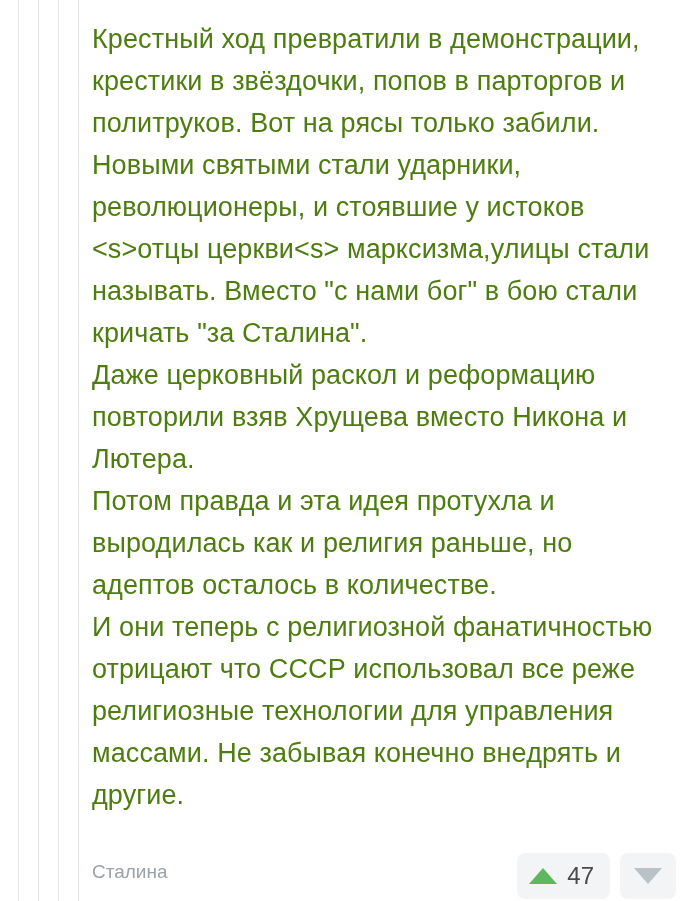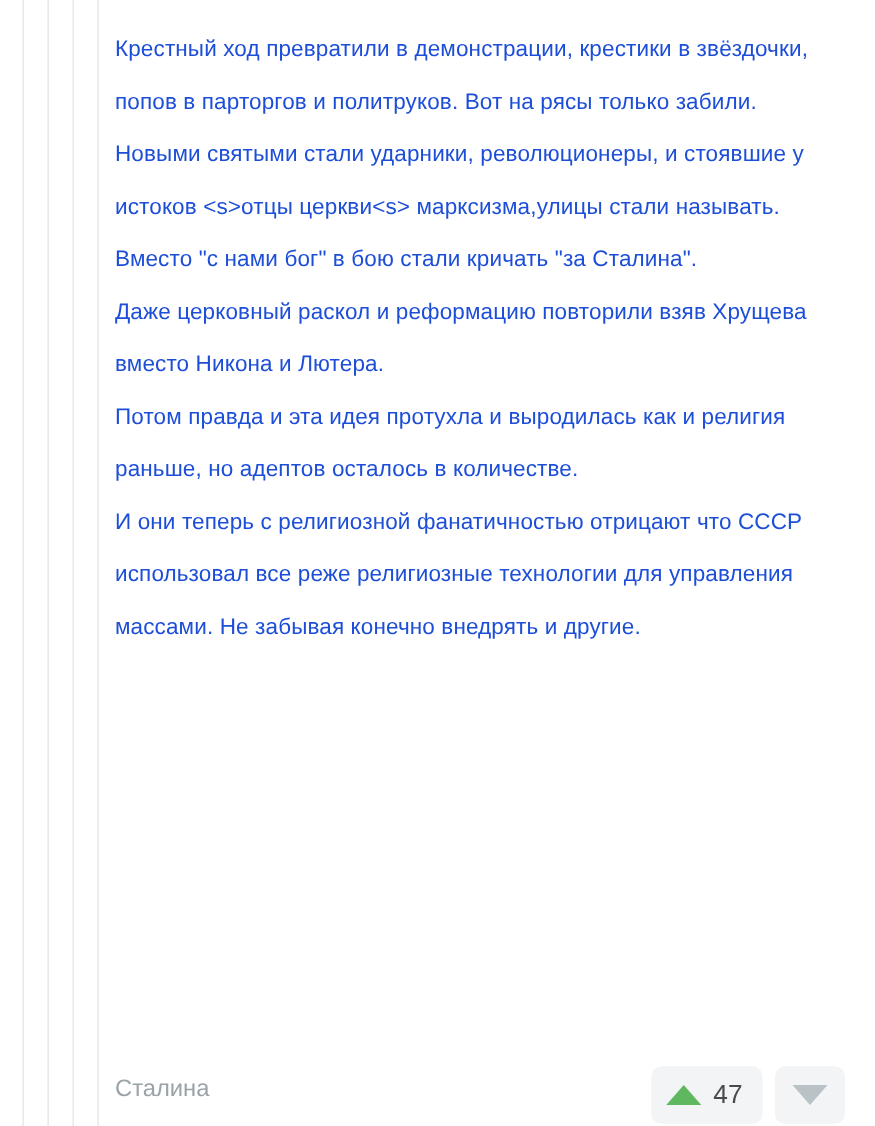--- a/index.html
+++ b/index.html
@@ -40,23 +40,23 @@
   .thread-line.l3 { left: 58px; }
   .thread-line.l4 { left: 78px; }
 
   .comment-body {
     position: absolute;
     left: 92px;
     right: 24px;
     top: 18px;
   }
   .comment-text {
-    font-size: 18px;
+    font-size: 27px;
     line-height: 42px;
-    color: #1d4ed8;
+    color: #4d7c0f;
     font-family: "Liberation Sans", sans-serif;
     white-space: pre-wrap;
     letter-spacing: 0.1px;
   }
   .comment-footer {
     position: absolute;
     left: 92px;
     right: 24px;
     top: 853px;
     height: 48px;
@@ -88,21 +88,21 @@
   }
   .arrow-up {
     width: 0;
     height: 0;
     border-left: 14px solid transparent;
     border-right: 14px solid transparent;
     border-bottom: 16px solid #5fb85f;
     display: block;
   }
   .rating-count {
-    font-size: 21px;
+    font-size: 24px;
     color: #4a4a4a;
     font-family: "Liberation Sans", sans-serif;
   }
   .downvote {
     position: absolute;
     right: 0;
     top: 0;
     background: #f2f4f5;
     border-radius: 8px;
     width: 56px;

